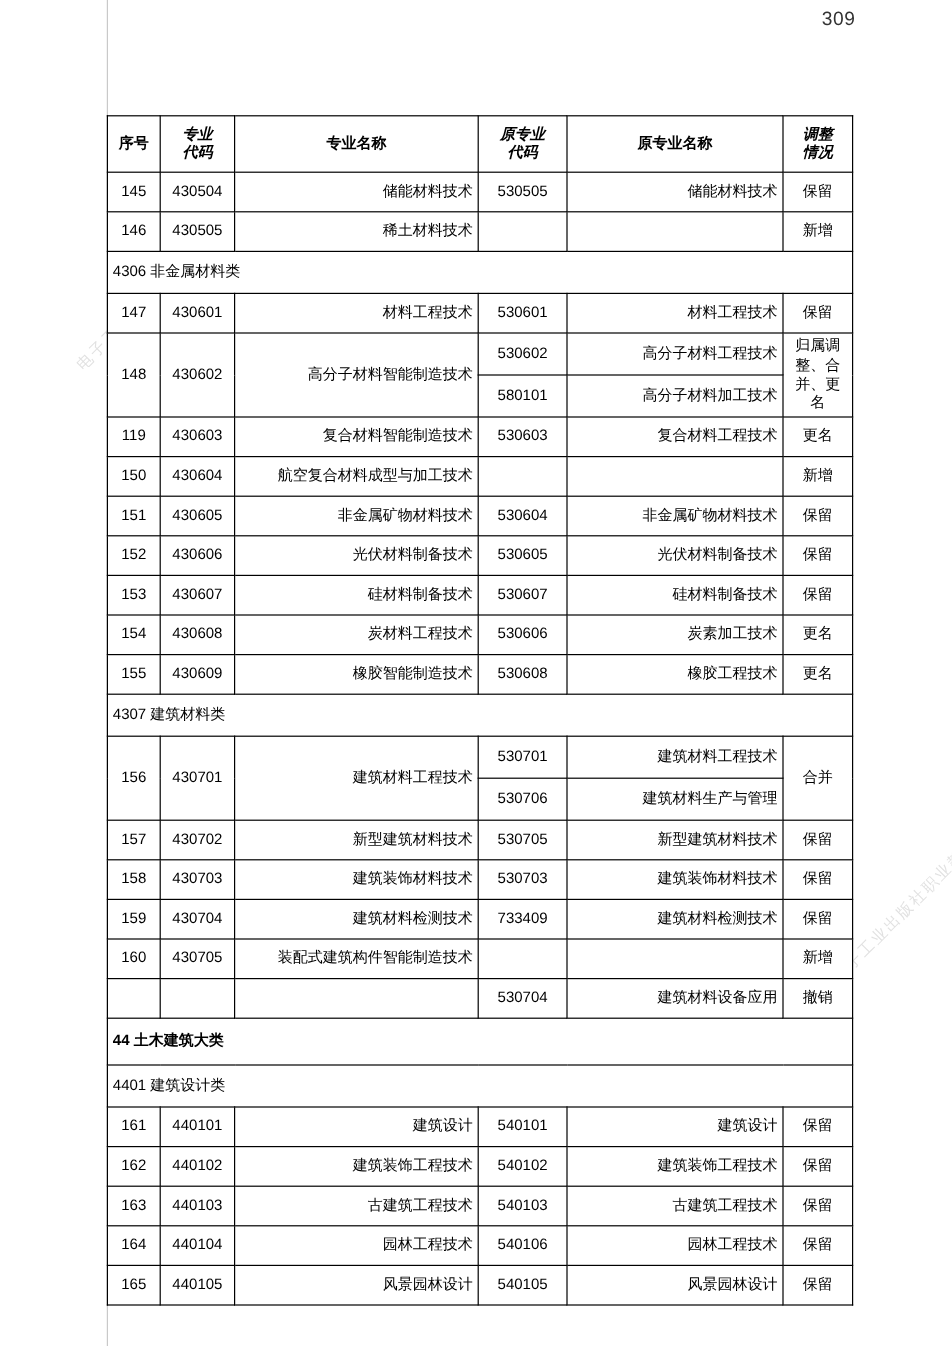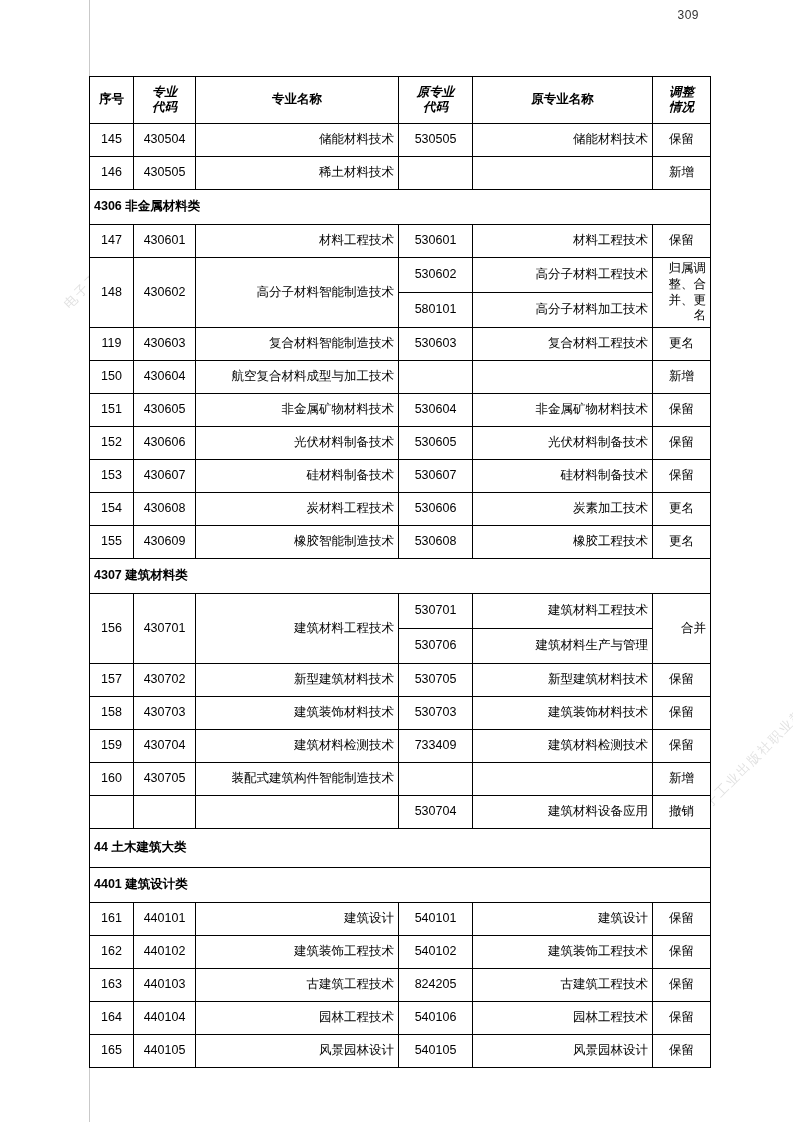--- a/index.html
+++ b/index.html
@@ -17,37 +17,37 @@
   }
   .page {
     position: relative;
     width: 793px;
     height: 1122px;
     box-sizing: border-box;
   }
   .page-number {
     position: absolute;
     top: 8px;
-    right: 94px;
-    font-size: 12px;
+    right: 80px;
+    font-size: 16px;
     color: #333;
     letter-spacing: 0.5px;
   }
   .left-rule {
     position: absolute;
     left: 89px;
     top: 0;
     width: 1px;
     height: 1122px;
     background: #c9c9c9;
   }
   .table-wrap {
     position: absolute;
     left: 89px;
-    top: 76px;
+    top: 96px;
     width: 621px;
   }
   table.spec {
     border-collapse: collapse;
     width: 621px;
     table-layout: fixed;
   }
   table.spec td, table.spec th {
     border: 1px solid #000;
     font-size: 12.5px;
@@ -79,38 +79,38 @@
   td.name, td.oname {
     text-align: right;
     padding-left: 6px;
     font-size: 12.5px;
   }
   tr.datarow td { height: 32px; }
   tr.tallrow td { height: 34px; }
 
   td.group {
     text-align: left;
-    font-weight: bold;
+    font-weight: normal;
     font-size: 14px;
     height: 34px;
     padding-left: 8px;
     background: #efefef;
   }
   td.bigGroup {
     text-align: left;
     font-weight: bold;
     font-size: 16px;
     height: 38px;
     padding-left: 8px;
     background: #efefef;
   }
   td.adj-multi {
     font-size: 12.5px;
     line-height: 1.35;
-    text-align: right;
+    text-align: center;
   }
 
   
   .wm {
     position: absolute;
     color: rgba(120,120,120,0.22);
     font-size: 13px;
     letter-spacing: 2px;
     transform: rotate(-45deg);
     transform-origin: left top;
@@ -331,21 +331,21 @@
             <td class="code">440102</td>
             <td class="name">建筑装饰工程技术</td>
             <td class="ocode">540102</td>
             <td class="oname">建筑装饰工程技术</td>
             <td class="adj">保留</td>
           </tr>
           <tr class="datarow">
             <td class="seq">163</td>
             <td class="code">440103</td>
             <td class="name">古建筑工程技术</td>
-            <td class="ocode">824205</td>
+            <td class="ocode">540103</td>
             <td class="oname">古建筑工程技术</td>
             <td class="adj">保留</td>
           </tr>
           <tr class="datarow">
             <td class="seq">164</td>
             <td class="code">440104</td>
             <td class="name">园林工程技术</td>
             <td class="ocode">540106</td>
             <td class="oname">园林工程技术</td>
             <td class="adj">保留</td>

